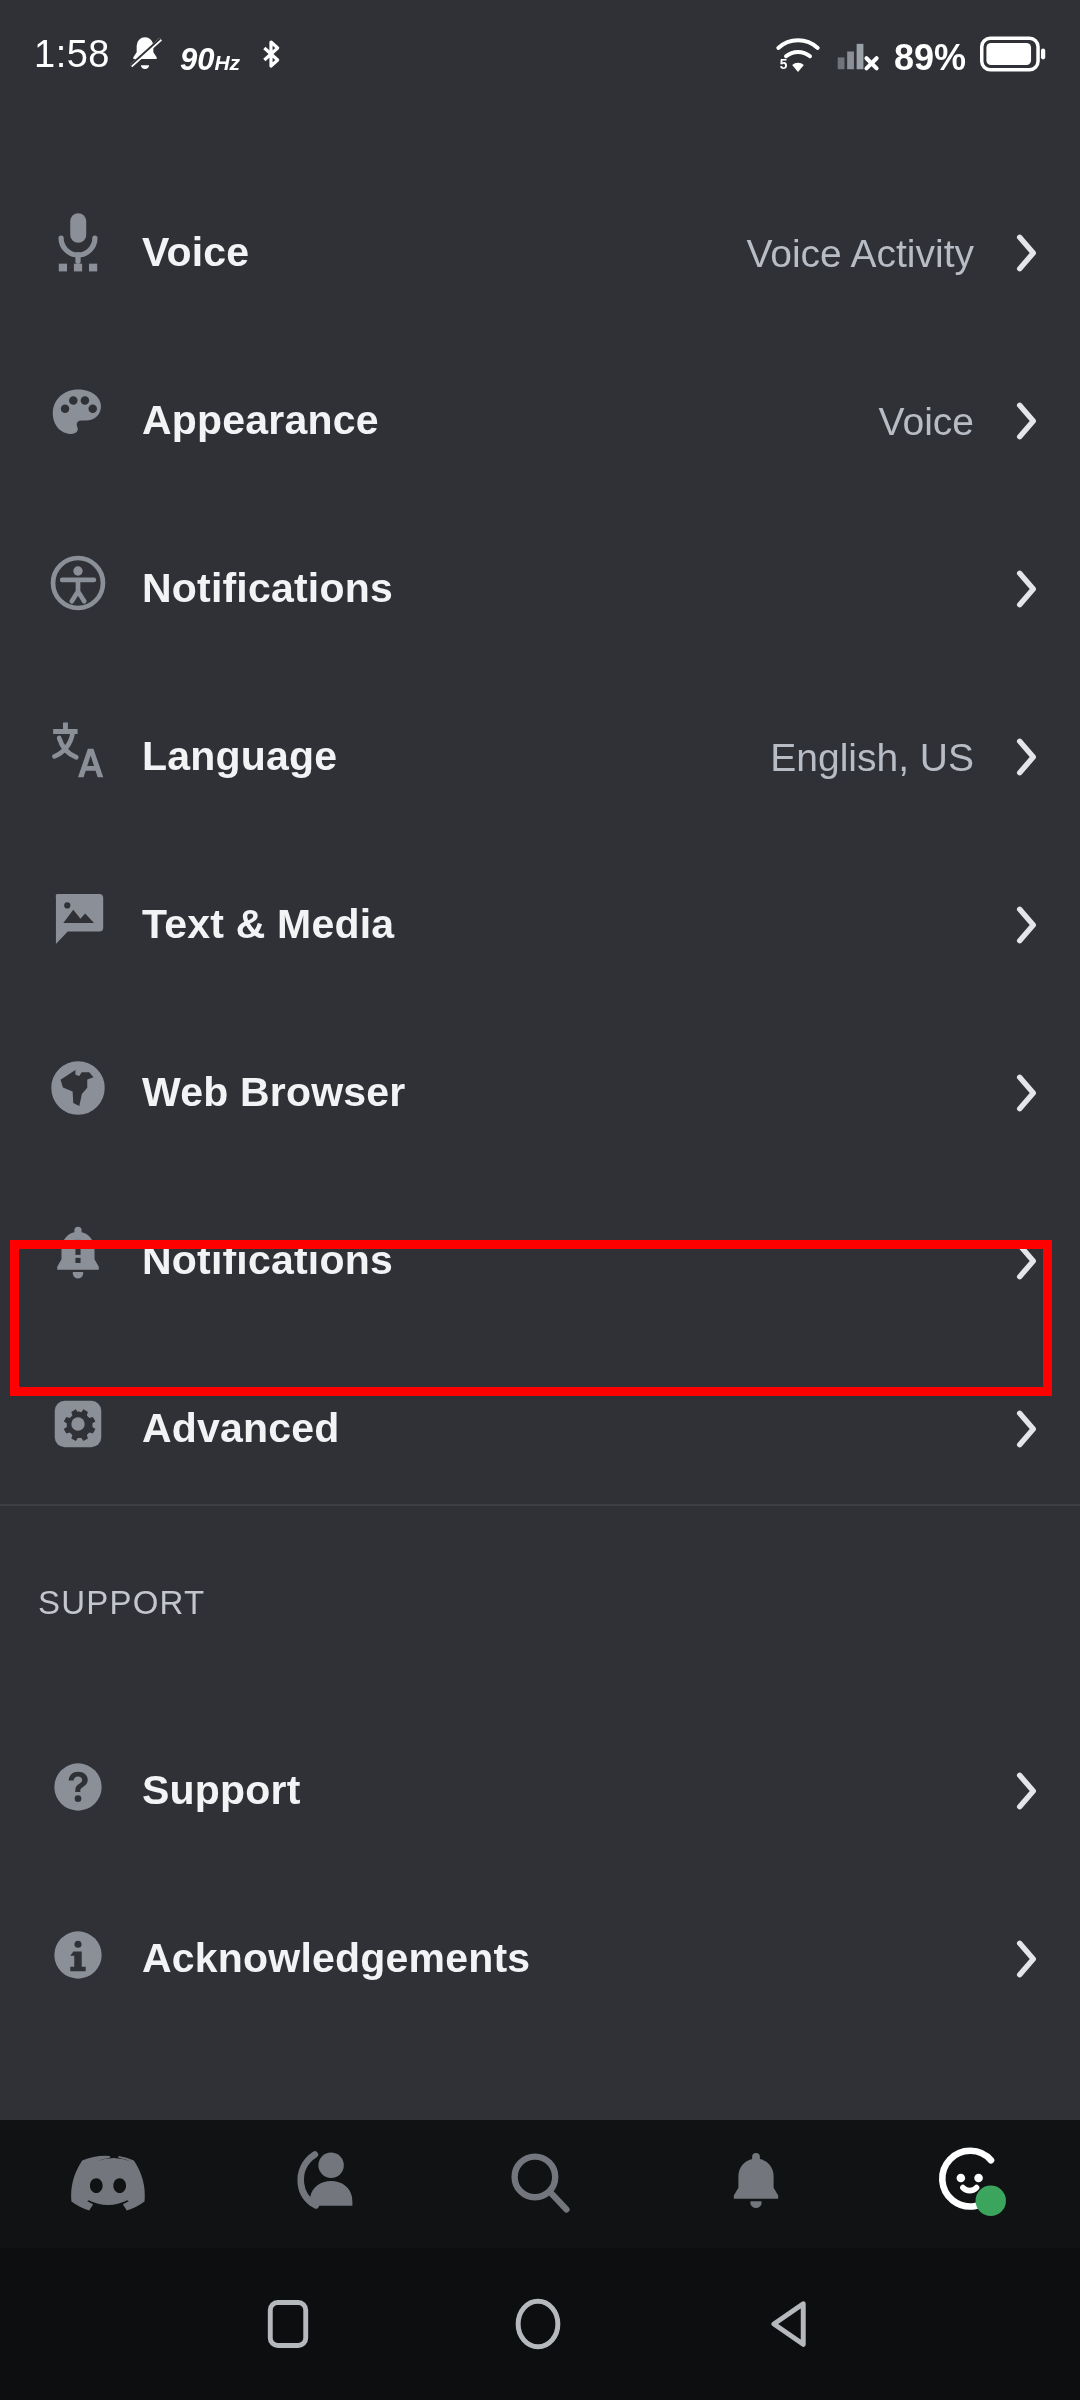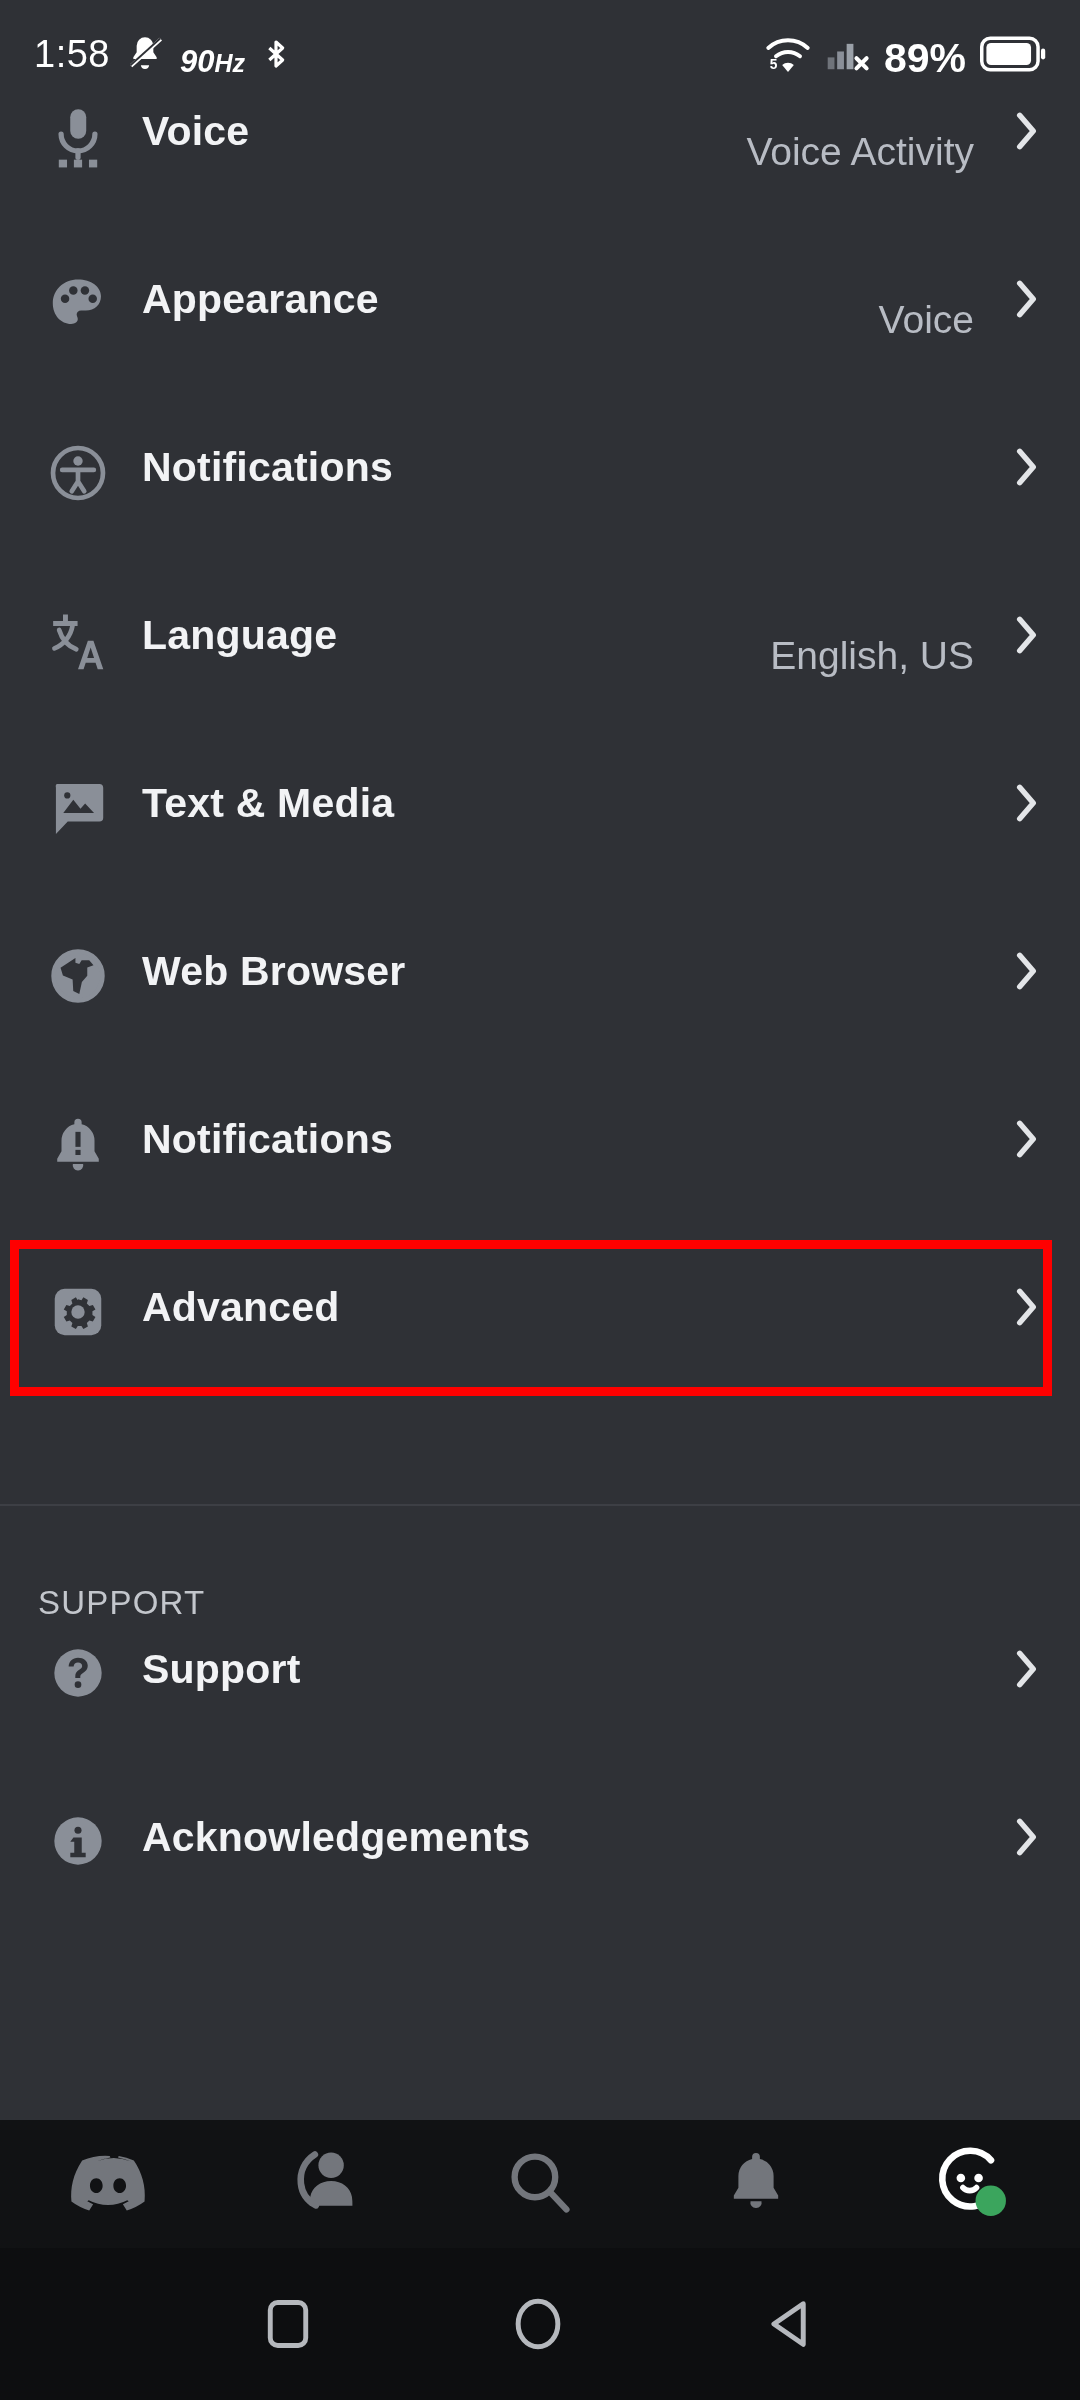--- a/index.html
+++ b/index.html
@@ -28,34 +28,34 @@
   .sb-left { display:flex; align-items:center; gap:15px; }
   .sb-right { display:flex; align-items:center; gap:14px; }
   .sb-clock {
     color:#fff; font-size:38px; letter-spacing:0.5px;
     font-family:"Liberation Sans", sans-serif;
   }
   .sb-hz {
     color:#fff; font-size:31px; font-weight:bold; font-style:italic;
     display:flex; align-items:baseline;
   }
-  .sb-hz sub { font-size:25px; font-style:italic;margin-top:20px; }
-  .sb-batt-text { color:#fff; font-size:41px; font-weight:bold;margin-top:8px; }
+  .sb-hz sub { font-size:21px; font-style:italic;margin-top:20px; }
+  .sb-batt-text { color:#fff; font-size:36px; font-weight:bold;margin-top:8px; }
   .ic { display:inline-flex; align-items:center; justify-content:center; }
 
   
   .scroll {
     flex:1 1 auto;
     background:#2f3136;
     overflow:hidden;
     position:relative;
   }
   .row {
     height:168px;
-    display:flex; align-items:flex-start;
+    display:flex; align-items:flex-end;
     padding:0 36px 0 36px;
   }
   .row .icon-slot {
     width:84px; flex:0 0 84px;
     display:flex; align-items:center; justify-content:center;
   }
   .row .label {
     flex:1 1 auto;
     color:#f2f3f5;
     font-size:41px;

